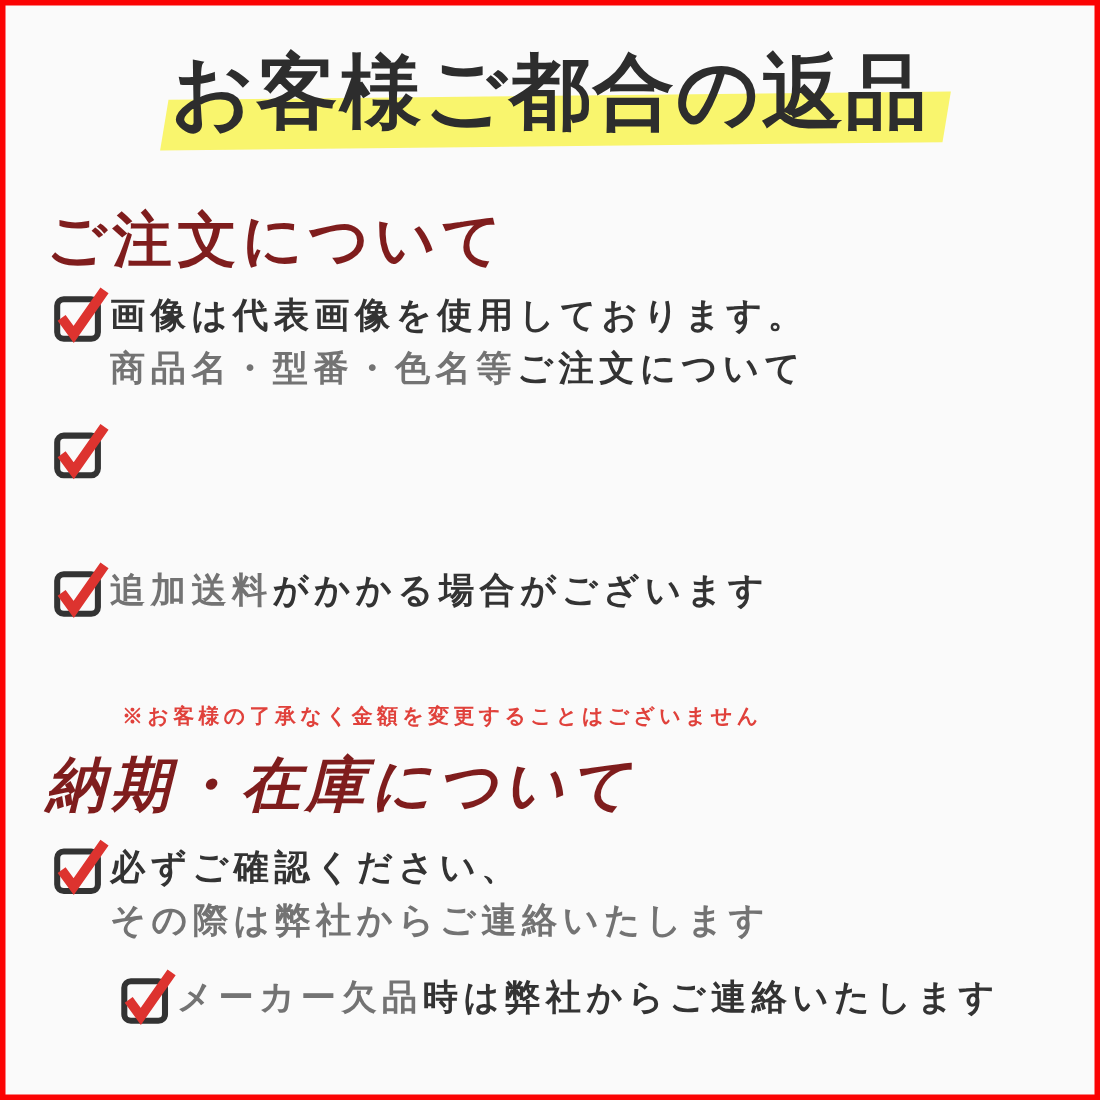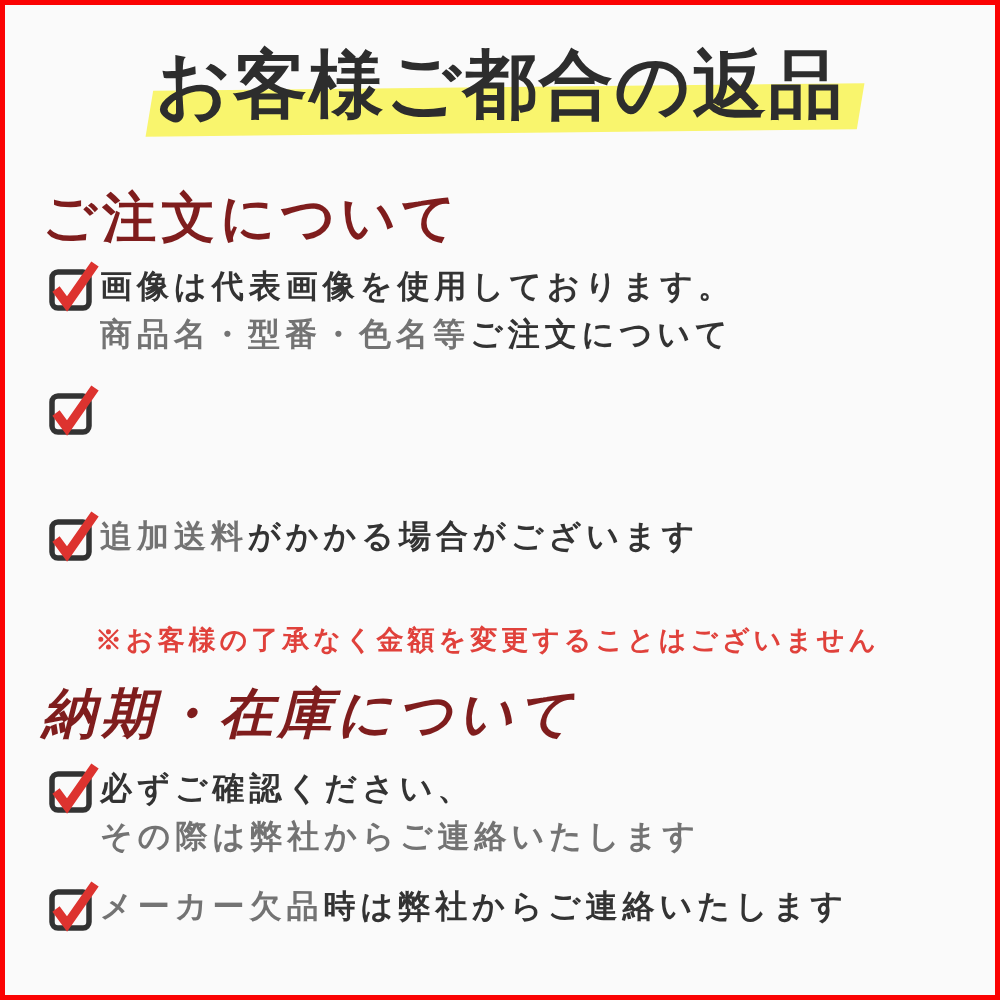--- a/index.html
+++ b/index.html
@@ -60,42 +60,42 @@
     left:48px;right:30px;
     display:flex;
     align-items:flex-start;
     gap:8px;
     z-index:2;
   }
   #item-1{top:262px;}
   #item-2{top:386px;}
   #item-3{top:512px;}
   #item-4{top:764px;}
-  #item-5{top:882px;}
+  #item-5{top:882px;justify-content:center;}
   .checkbox{
     flex:0 0 auto;
     width:44px;height:48px;
     overflow:visible;
     margin-top:0;
   }
   .item-text{
     font-size:32px;
     font-weight:700;
     letter-spacing:5px;
     line-height:48px;
     color:#333333;
   }
   .item-text .line{display:block;}
   .red{color:#737373;}
   .dark{color:#333333;}
   .footnote{
     position:absolute;
     left:95px;top:622px;
-    margin:0;
-    font-size:27px;
+    margin:16px;
+    font-size:19px;
     font-weight:700;
     letter-spacing:4px;
     color:#e0413b;
     z-index:2;
   }
 </style>
 </head>
 <body>
 
 <div class="canvas">

